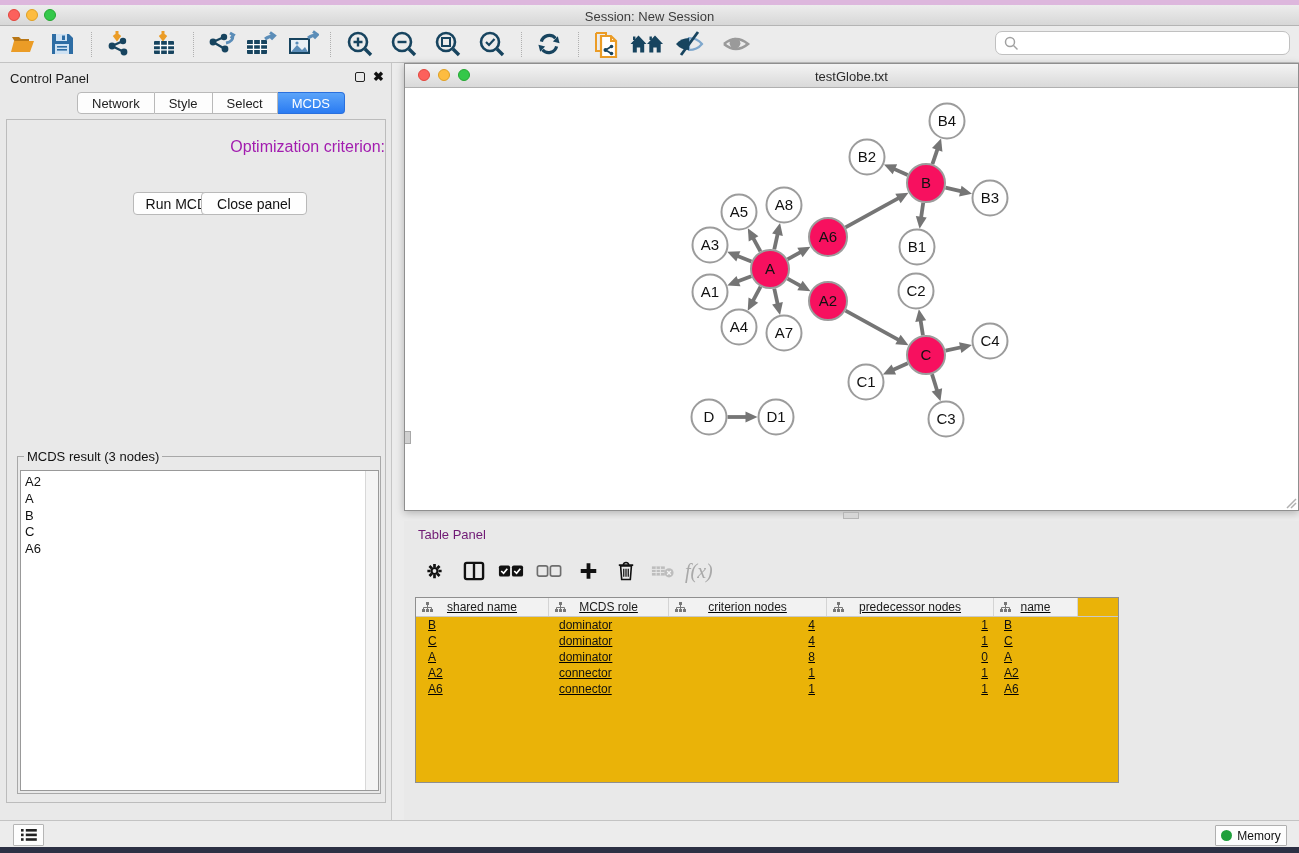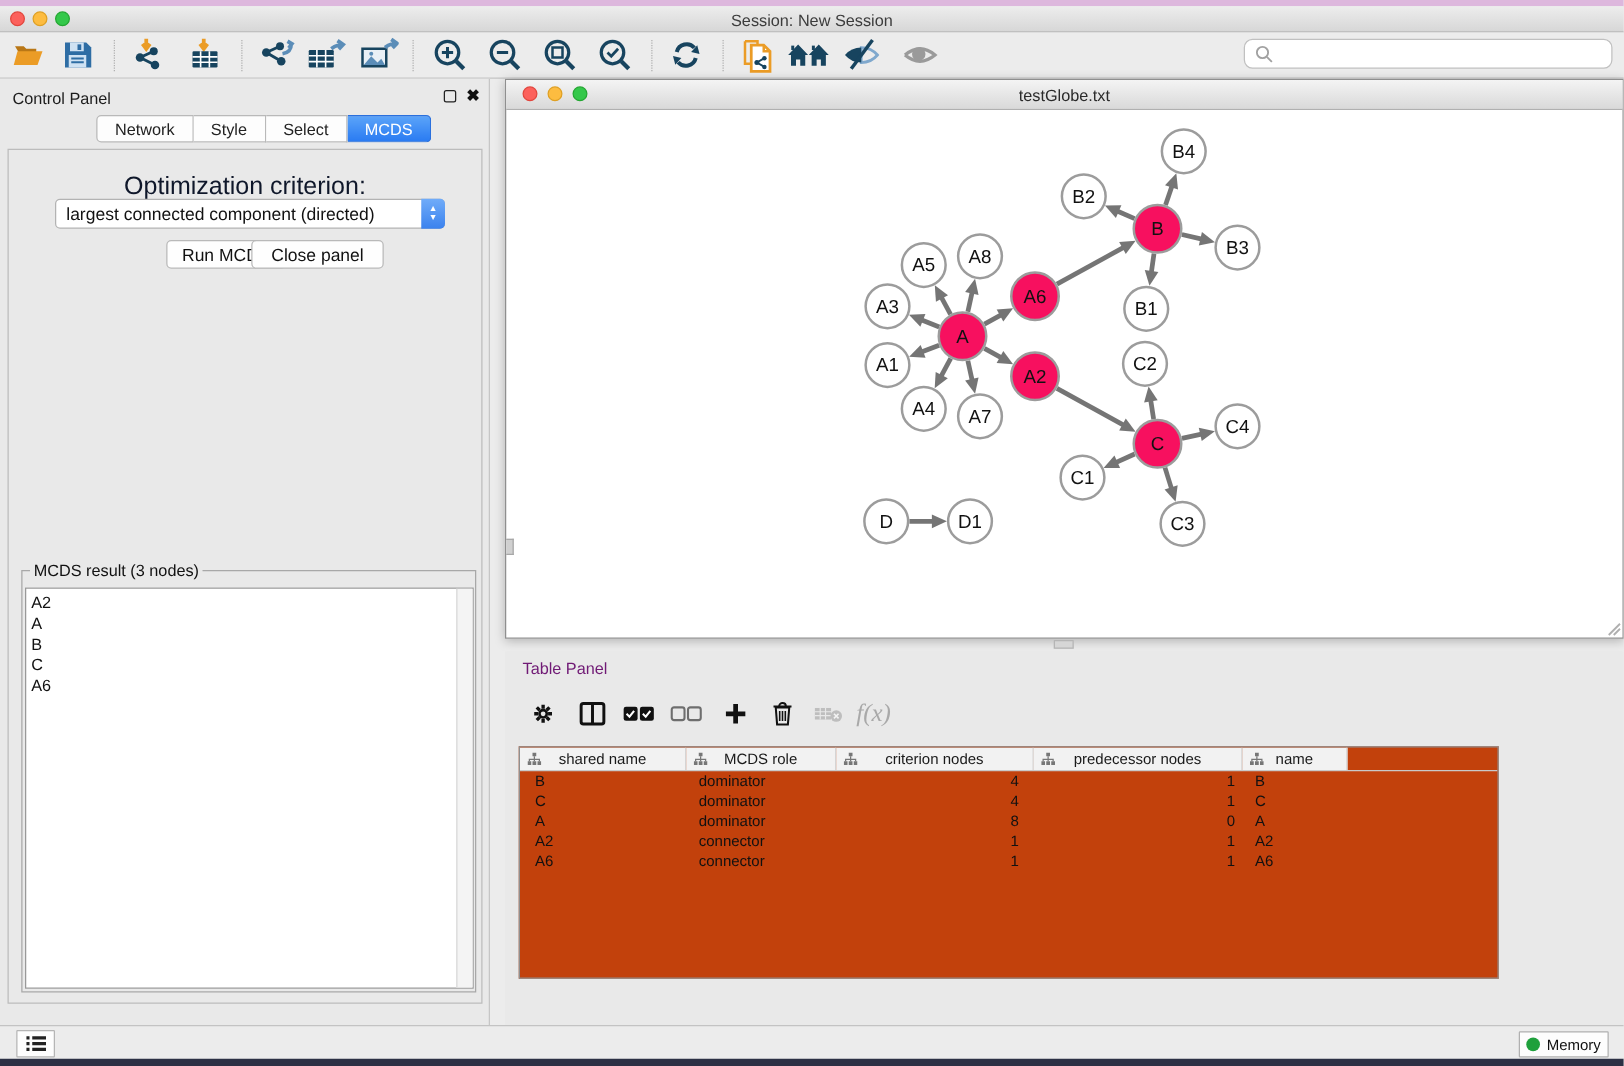--- a/index.html
+++ b/index.html
@@ -29,21 +29,21 @@
 #cp-header { left:10px; top:8px; font-size:13px; color:#1c1c1c; }
 .win-btns { top:9px; display:flex; gap:8px; align-items:center; }
 .min-box { width:10px; height:10px; border:1.5px solid #222; border-radius:2px; }
 .close-x { font-size:13px; font-weight:bold; color:#111; line-height:10px; }
 #cp-tabs { left:77px; top:29px; display:flex; }
 .tab { height:22px; padding:0 14px; background:#fdfdfd; border:1px solid #b9b9b9; border-left:none; font-size:13px; color:#222; display:flex; align-items:center; }
 .tab:first-child { border-left:1px solid #b9b9b9; border-radius:4px 0 0 4px; }
 .tab:last-child { border-radius:0 4px 4px 0; }
 .tab.active { background:linear-gradient(#5ba4f9,#2a7bf2); border-color:#2a70dd; color:#fff; }
 #cp-body { left:6px; top:56px; width:380px; height:684px; border:1px solid #bcbcbc; background:#e9e9e9; }
-#opt-label { top:18px; width:100%; text-align:center; font-size:20px; color:#0f172a; }
+#opt-label { top:18px; width:100%; text-align:right; font-size:16px; color:#a21caf; }
 #dropdown { left:37px; top:39px; width:312px; height:24px; background:#fff; border:1px solid #b3b3b3; border-radius:4px; font-size:14px; color:#111; display:flex; align-items:center; padding-left:8px; }
 #dd-stepper { right:-1px; top:-1px; width:19px; height:24px; background:linear-gradient(#70acf9,#3b82ee); border-radius:0 4px 4px 0; display:flex; flex-direction:column; align-items:center; justify-content:center; gap:1px; }
 #dd-stepper span { color:#fff; font-size:7px; line-height:6px; }
 .cp-btn { top:72px; height:23px; background:#fefefe; border:1px solid #b9b9b9; border-radius:4px; font-size:14px; color:#111; display:flex; align-items:center; justify-content:center; }
 #btn-run { left:86px; width:96px;margin-left:40px; }
 #btn-close { left:194px; width:106px; }
 #groupbox { left:10px; top:336px; width:364px; height:338px; border:1px solid #a8a8a8; }
 #groupbox-label { left:6px; top:-8px; background:#e9e9e9; padding:0 3px; font-size:13px; color:#111; z-index:2; }
 #result-list { position:absolute; left:2px; top:13px; width:359px; height:321px; background:#fff; border:1px solid #999; padding-top:3px; }
 .result-item { font-size:13px; color:#111; padding:1px 0 1px 4px; line-height:14.8px; }
@@ -61,21 +61,21 @@
 #net-left-nub { left:0; top:367px; width:6px; height:13px; background:#d0d0d0; border:1px solid #a8a8a8; border-left:none; }
 
 
 #divider-handle { left:843px; top:512px; width:16px; height:7px; background:#d6d6d6; border:1px solid #b5b5b5; }
 
 
 #table-panel { left:404px; top:521px; width:895px; height:299px; background:#e9e9e9; }
 #tp-header { left:14px; top:6px; font-size:13px; color:#701a75; }
 #tp-toolbar { left:0; top:29px; width:895px; height:42px; }
 .tpi { position:absolute; top:50%; transform:translateY(-50%); }
-#tp-table { left:11px; top:76px; width:784px; height:186px; background:#c2410c; border:1px solid #8f8f8f; overflow:hidden; }
+#tp-table { left:11px; top:76px; width:704px; height:186px; background:#eab308; border:1px solid #8f8f8f; overflow:hidden;text-decoration:underline; }
 #tp-thead { display:flex; height:19px; border-bottom:1px solid #c9c9c9; }
 .th { background:#f2f2f2; border-right:1px solid #d4d4d4; display:flex; align-items:center; justify-content:center; gap:6px; font-size:12px; color:#1a1a1a; position:relative; }
 .th svg { position:absolute; left:6px; }
 .td-row { display:flex; height:16px; align-items:center; font-size:12px; color:#111; }
 .td { padding:0 2px; white-space:nowrap; }
 #tp-tabs { left:0; top:267px; width:100%; display:flex; justify-content:center; }
 .tp-tab { height:23px; padding:0 12px; background:#fdfdfd; border:1px solid #bdbdbd; border-left:none; font-size:13px; color:#222; display:flex; align-items:center; }
 .tp-tab:first-child { border-left:1px solid #bdbdbd; border-radius:4px 0 0 4px; }
 .tp-tab:last-child { border-radius:0 4px 4px 0; }
 .tp-tab.active { background:linear-gradient(#5ba4f9,#2a7bf2); border-color:#2a70dd; color:#fff; }
@@ -260,27 +260,20 @@
       <div class="close-x">✖</div>
     </div>
     <div class="abs" id="cp-tabs">
         <div class="tab">Network</div>
         <div class="tab">Style</div>
         <div class="tab">Select</div>
         <div class="tab active">MCDS</div>
       </div>
     <div class="abs" id="cp-body">
       <div class="abs" id="opt-label">Optimization criterion:</div>
-      <div class="abs" id="dropdown">
-        <span>largest connected component (directed)</span>
-        <div class="abs" id="dd-stepper">
-            <span>▲</span>
-            <span>▼</span>
-          </div>
-      </div>
       <div class="abs cp-btn" id="btn-run">Run MCDS</div>
       <div class="abs cp-btn" id="btn-close">Close panel</div>
       <div class="abs" id="groupbox">
         <div class="abs" id="groupbox-label">MCDS result (3 nodes)</div>
         <div id="result-list">
           <div class="result-item">A2</div>
             <div class="result-item">A</div>
             <div class="result-item">B</div>
             <div class="result-item">C</div>
             <div class="result-item">A6</div>

